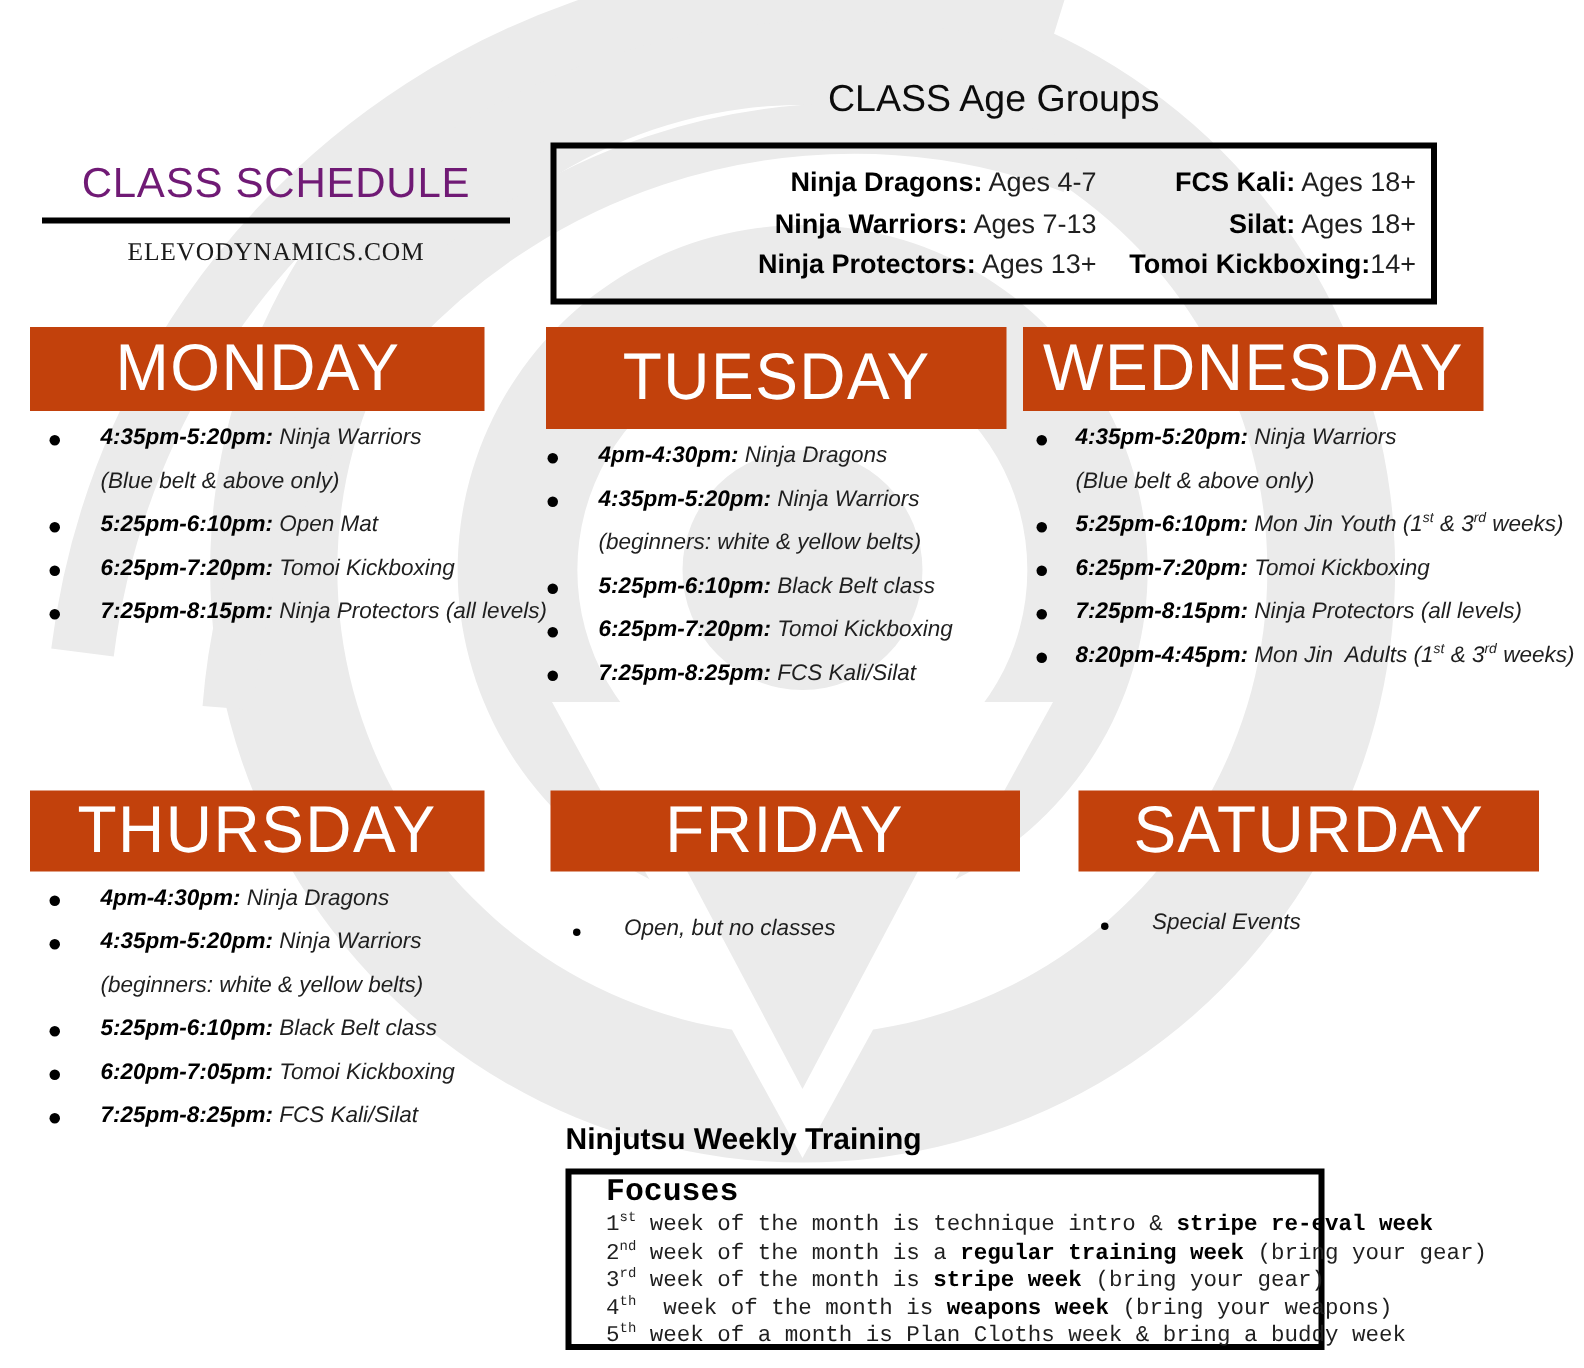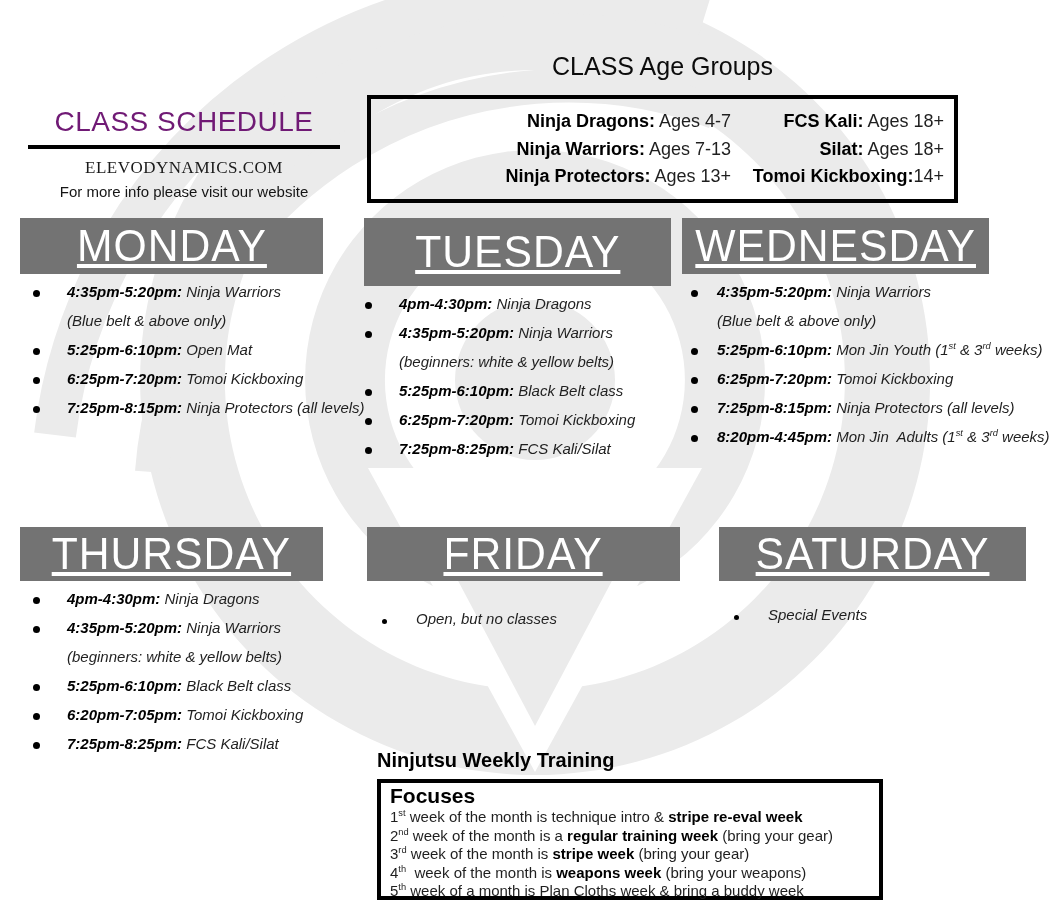--- a/index.html
+++ b/index.html
@@ -24,21 +24,21 @@
     position:absolute;left:367px;top:95px;width:591px;height:108px;z-index:2;
     border:4px solid #000;display:flex;padding:9px 10px 9px 8px;text-align:right;
   }
   .age-col{display:flex;flex-direction:column;justify-content:space-between;}
   .age-col.left{width:352px;}
   .age-col.right{flex:1;}
   .age-row{font-size:18px;line-height:27px;white-space:nowrap;color:#1f1f1f;}
   .age-row b{color:#000;}
   
   .day{position:absolute;z-index:2;}
-  .day-bar{background:#737373;color:#fff;display:flex;align-items:center;justify-content:center;text-decoration:underline;}
+  .day-bar{background:#c2410c;color:#fff;display:flex;align-items:center;justify-content:center;}
   .day-bar span{font-size:44px;letter-spacing:1px;transform:scaleX(.97);white-space:nowrap;}
   .day-list{list-style:none;margin:9px 0 0;padding:0;font-style:italic;}
   .item{display:flex;align-items:flex-start;min-height:29px;font-size:15px;color:#1f1f1f;white-space:nowrap;}
   .item b{color:#000;}
   .dot{flex:0 0 auto;width:7px;height:7px;border-radius:50%;background:#000;margin:7px 27px 0 13px;}
   .dot.small{width:5px;height:5px;margin:9px 29px 0 15px;}
   .dot.hidden{visibility:hidden;}
   sup{font-size:.62em;line-height:0;}
   .pos-monday   {left:20px; top:218px;width:334px;}
   .pos-monday    .day-bar{width:303px;height:56px;}
@@ -52,21 +52,21 @@
   .pos-friday   {left:367px;top:527px;width:330px;}
   .pos-friday    .day-bar{width:313px;height:54px;}
   .pos-friday    .day-list{margin-top:29px;}
   .pos-saturday {left:719px;top:527px;width:337px;}
   .pos-saturday  .day-bar{width:307px;height:54px;}
   .pos-saturday  .day-list{margin-top:25px;}
   
   .wt-title{position:absolute;left:377px;top:749px;font-size:20px;font-weight:700;color:#000;z-index:2;}
   .wt-box{
     position:absolute;left:377px;top:779px;width:506px;height:121px;z-index:2;
-    border:4px solid #000;background:#fff;padding:0 9px;
+    border:4px solid #000;background:#fff;padding:0 23px;font-family:Liberation Mono, monospace;
   }
   .wt-box-title{font-size:21px;font-weight:700;color:#000;line-height:25px;}
   .wt-line{font-size:15px;line-height:18.6px;white-space:nowrap;color:#1f1f1f;}
   .wt-line b{color:#000;}
 </style>
 </head>
 <body>
 
 <div id="page">
 
@@ -79,21 +79,20 @@
     <polygon points="368,468 702,468 535,772" fill="#ffffff"></polygon>
     <polygon points="438,543 632,543 535,726" fill="#ebebeb"></polygon>
     <path d="M 55 435 A 505 505 0 0 1 705 15" stroke="#ebebeb" stroke-width="42" fill="none"></path>
     <path d="M 152 472 A 418 418 0 0 1 715 112" stroke="#ebebeb" stroke-width="34" fill="none"></path>
   </svg>
 
   <div class="hdr-left">
     <div class="hdr-title">CLASS SCHEDULE</div>
     <div class="hdr-rule"></div>
     <div class="hdr-site">ELEVODYNAMICS.COM</div>
-    <div class="hdr-tag">For more info please visit our website</div>
   </div>
 
   <div class="age-title">CLASS Age Groups</div>
   <div class="age-box">
     <div class="age-col left" id="age-left">
         <div class="age-row"><b>Ninja Dragons:</b><span> Ages 4-7</span></div>
         <div class="age-row"><b>Ninja Warriors:</b><span> Ages 7-13</span></div>
         <div class="age-row"><b>Ninja Protectors:</b><span> Ages 13+</span></div>
       </div>
     <div class="age-col right" id="age-right">

